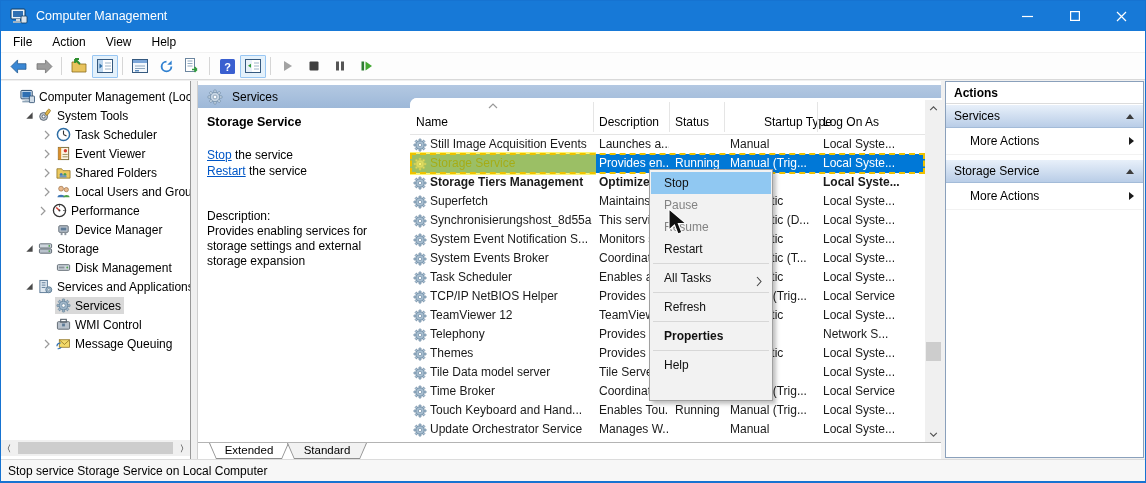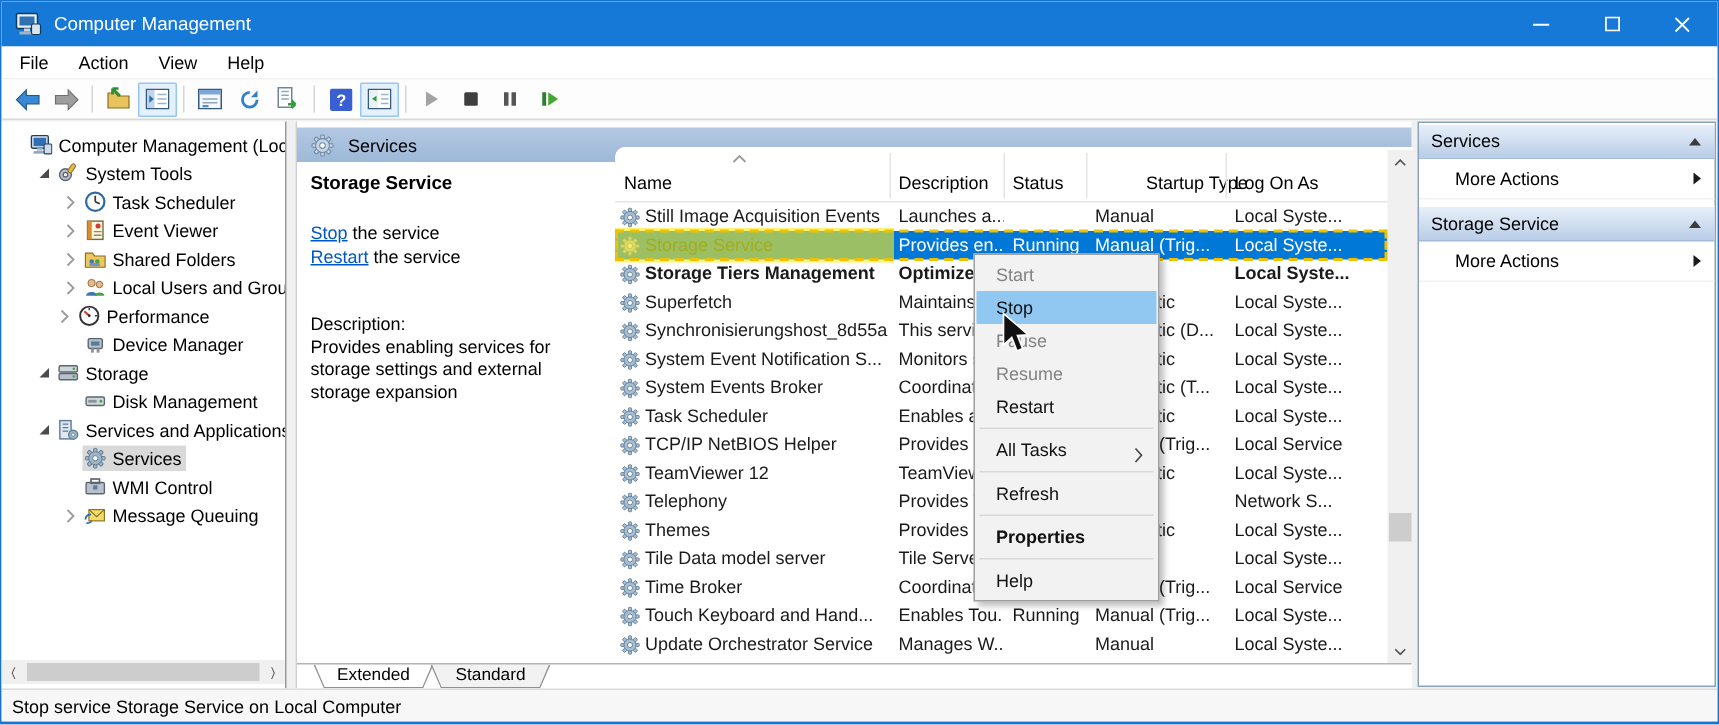--- a/index.html
+++ b/index.html
@@ -927,20 +927,21 @@
             <div class="tab-face">Extended</div>
           </div>
           <div class="tab inactive" style="left: 89px; width: 80px;">
             <div class="tab-shape"></div>
             <div class="tab-face">Standard</div>
           </div>
         </div>
     </div>
 
     <div class="actions-pane">
+      <div class="actions-title">Actions</div>
       <div id="actions-body">
           <div class="act-header">
             <span>Services</span>
             <span class="tri-up"></span>
           </div>
           <div class="act-item">
             <span>More Actions</span>
             <span class="tri-right"></span>
           </div>
           <div style="height: 4px;"></div>
@@ -951,21 +952,20 @@
           <div class="act-item">
             <span>More Actions</span>
             <span class="tri-right"></span>
           </div>
           <div style="height: 4px;"></div>
         </div>
     </div>
   </div>
 
   <div class="ctx-menu" id="ctx-menu">
-      <div class="ctx-item disabled">Start</div>
       <div class="ctx-item highlighted">Stop</div>
       <div class="ctx-item disabled">Pause</div>
       <div class="ctx-item disabled">Resume</div>
       <div class="ctx-item">Restart</div>
       <div class="ctx-sep"></div>
       <div class="ctx-item">All Tasks<span class="ctx-sub"><svg width="6" height="11" viewBox="0 0 6 11">
             <path d="M1 1 L5 5.5 L1 10" fill="none" stroke="#444" stroke-width="1.1"></path>
           </svg></span></div>
       <div class="ctx-sep"></div>
       <div class="ctx-item">Refresh</div>

